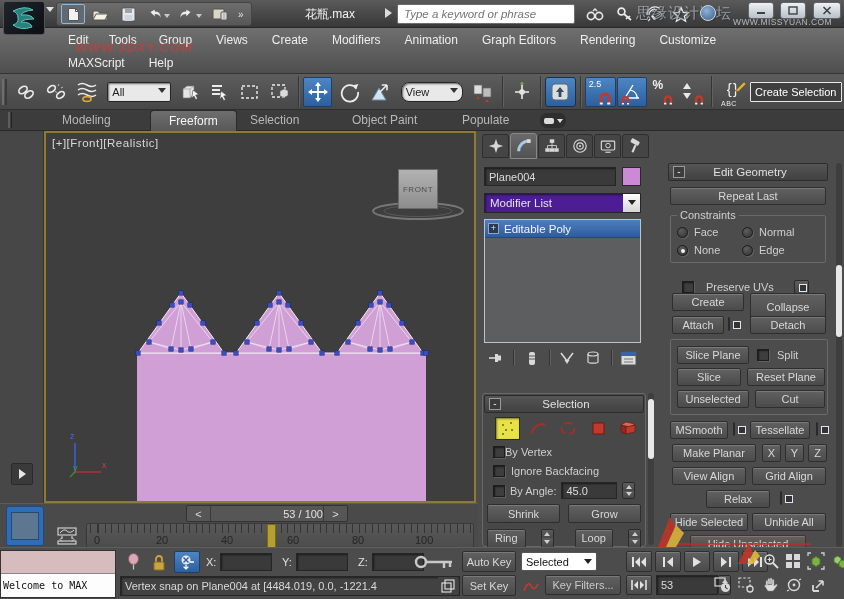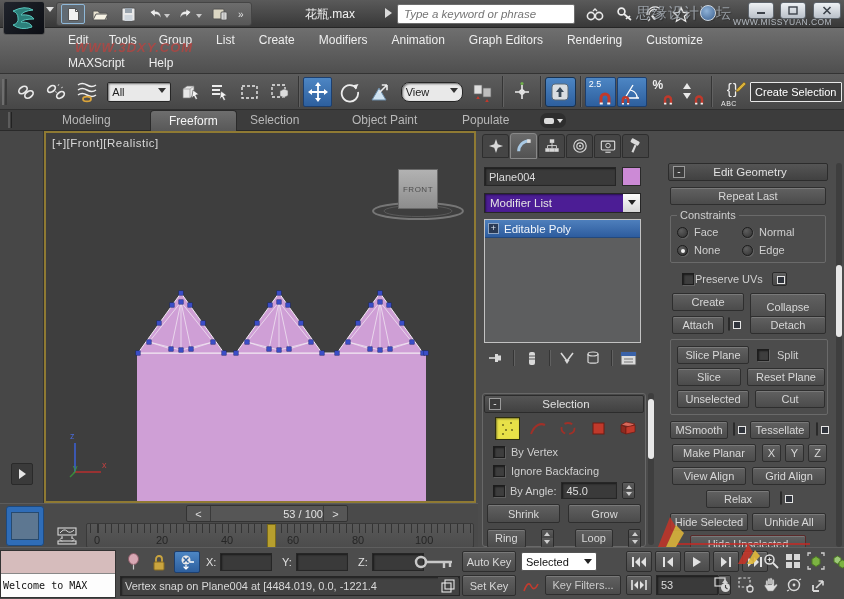--- a/index.html
+++ b/index.html
@@ -136,21 +136,21 @@
           <path d="M1.5 1l7 7M8.5 1l-7 7" stroke="#3c424a" stroke-width="1.6"></path>
         </svg>
     </div>
   </div>
 
   <div class="abs" style="left:0;top:28px;width:844px;height:46px;background:linear-gradient(#6f6f6f,#4f4f4f);border-bottom:1px solid #333">
     <div class="row" style="height:23px;padding-left:58px;gap:0">
       <span style="padding:4px 10px;font-size:12px;color:#eee">Edit</span>
       <span style="padding:4px 10px;font-size:12px;color:#eee">Tools</span>
       <span style="padding:4px 12px;font-size:12px;color:#eee">Group</span>
-      <span style="padding:4px 12px;font-size:12px;color:#eee">List</span>
+      <span style="padding:4px 12px;font-size:12px;color:#eee">Views</span>
       <span style="padding:4px 12px;font-size:12px;color:#eee">Create</span>
       <span style="padding:4px 12px;font-size:12px;color:#eee">Modifiers</span>
       <span style="padding:4px 12px;font-size:12px;color:#eee">Animation</span>
       <span style="padding:4px 12px;font-size:12px;color:#eee">Graph Editors</span>
       <span style="padding:4px 12px;font-size:12px;color:#eee">Rendering</span>
       <span style="padding:4px 12px;font-size:12px;color:#eee">Customize</span>
     </div>
     <div class="row" style="height:23px;padding-left:58px">
       <span style="padding:4px 10px;font-size:12px;color:#eee">MAXScript</span>
       <span style="padding:4px 14px;font-size:12px;color:#eee">Help</span>
@@ -502,21 +502,21 @@
               </svg>
           </div>
           <div class="row" style="width:24px;height:23px;justify-content:center">
             <svg width="18" height="16" viewBox="0 0 18 16">
                 <path d="M2 5l5-3 9 2-5 3z" fill="#d8685a" stroke="#6e1a12" stroke-width=".7"></path>
                 <path d="M2 5l5 2v7l-5-2z" fill="#8e2a20" stroke="#6e1a12" stroke-width=".7"></path>
                 <path d="M7 7l9-2v7l-9 2z" fill="#c0392b" stroke="#6e1a12" stroke-width=".7"></path>
               </svg>
           </div>
         </div>
-        <div class="row" style="height:19px;padding-left:10px;gap:6px">
+        <div class="row" style="height:19px;padding-left:10px;gap:0">
           <span class="chk"></span>
           <span class="lbl">By Vertex</span>
         </div>
         <div class="row" style="height:19px;padding-left:10px;gap:6px">
           <span class="chk"></span>
           <span class="lbl">Ignore Backfacing</span>
         </div>
         <div class="row" style="height:21px;padding-left:10px;gap:5px">
           <span class="chk"></span>
           <span class="lbl">By Angle:</span>
@@ -589,21 +589,21 @@
           <span class="lbl">Normal</span>
         </div>
         <div class="row" style="height:18px;gap:6px">
           <span class="radio on"></span>
           <span class="lbl" style="width:42px">None</span>
           <span class="radio"></span>
           <span class="lbl">Edge</span>
         </div>
       </fieldset>
 
-      <div class="abs row" style="left:14px;top:140px;gap:1px;height:16px">
+      <div class="abs row" style="left:14px;top:148px;gap:12px;height:16px">
         <span class="chk"></span>
         <span class="lbl">Preserve UVs</span>
         <span class="sbox" style="margin-left:8px"></span>
       </div>
 
       <div class="b3 abs" style="left:4px;top:162px;width:72px;height:18px">
           <span>Create</span>
         </div>
       <div class="b3 abs" style="left:82px;top:162px;width:76px;height:27px">
           <span>Collapse</span>

